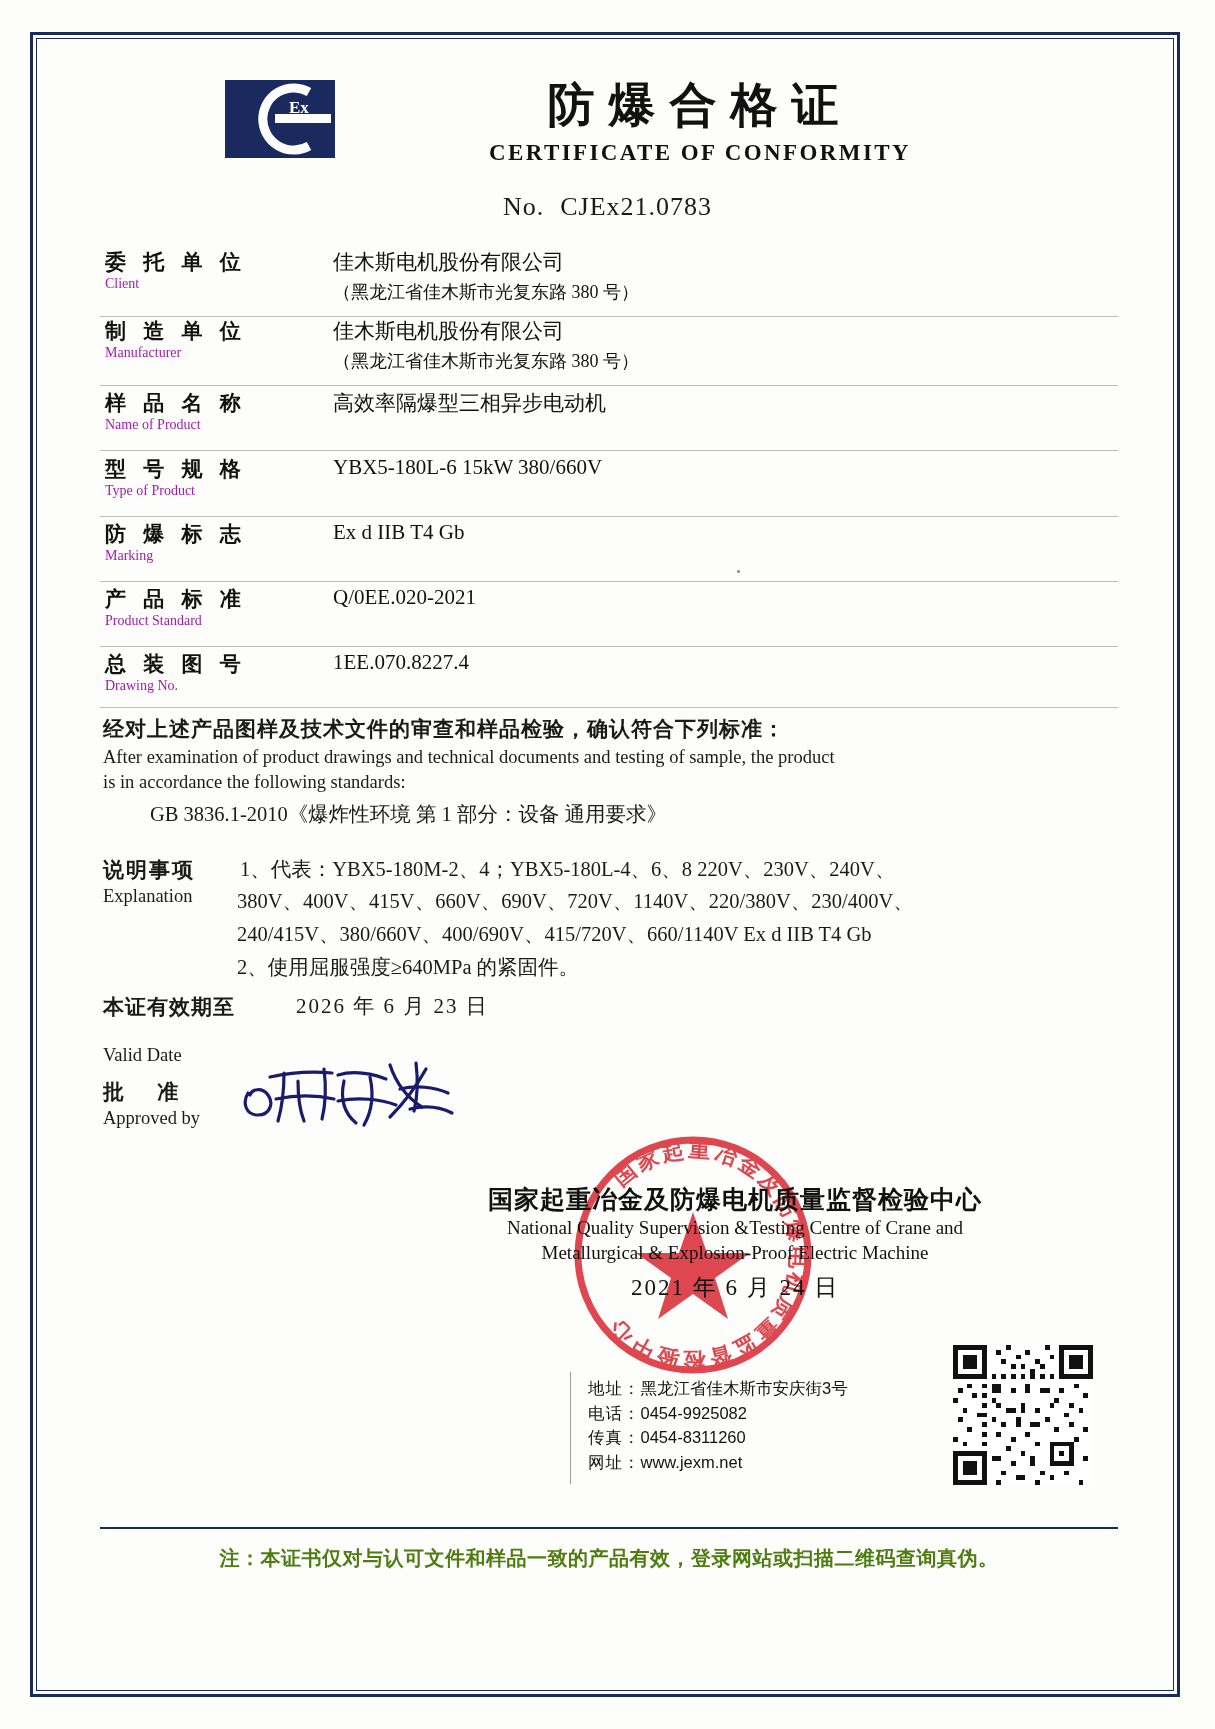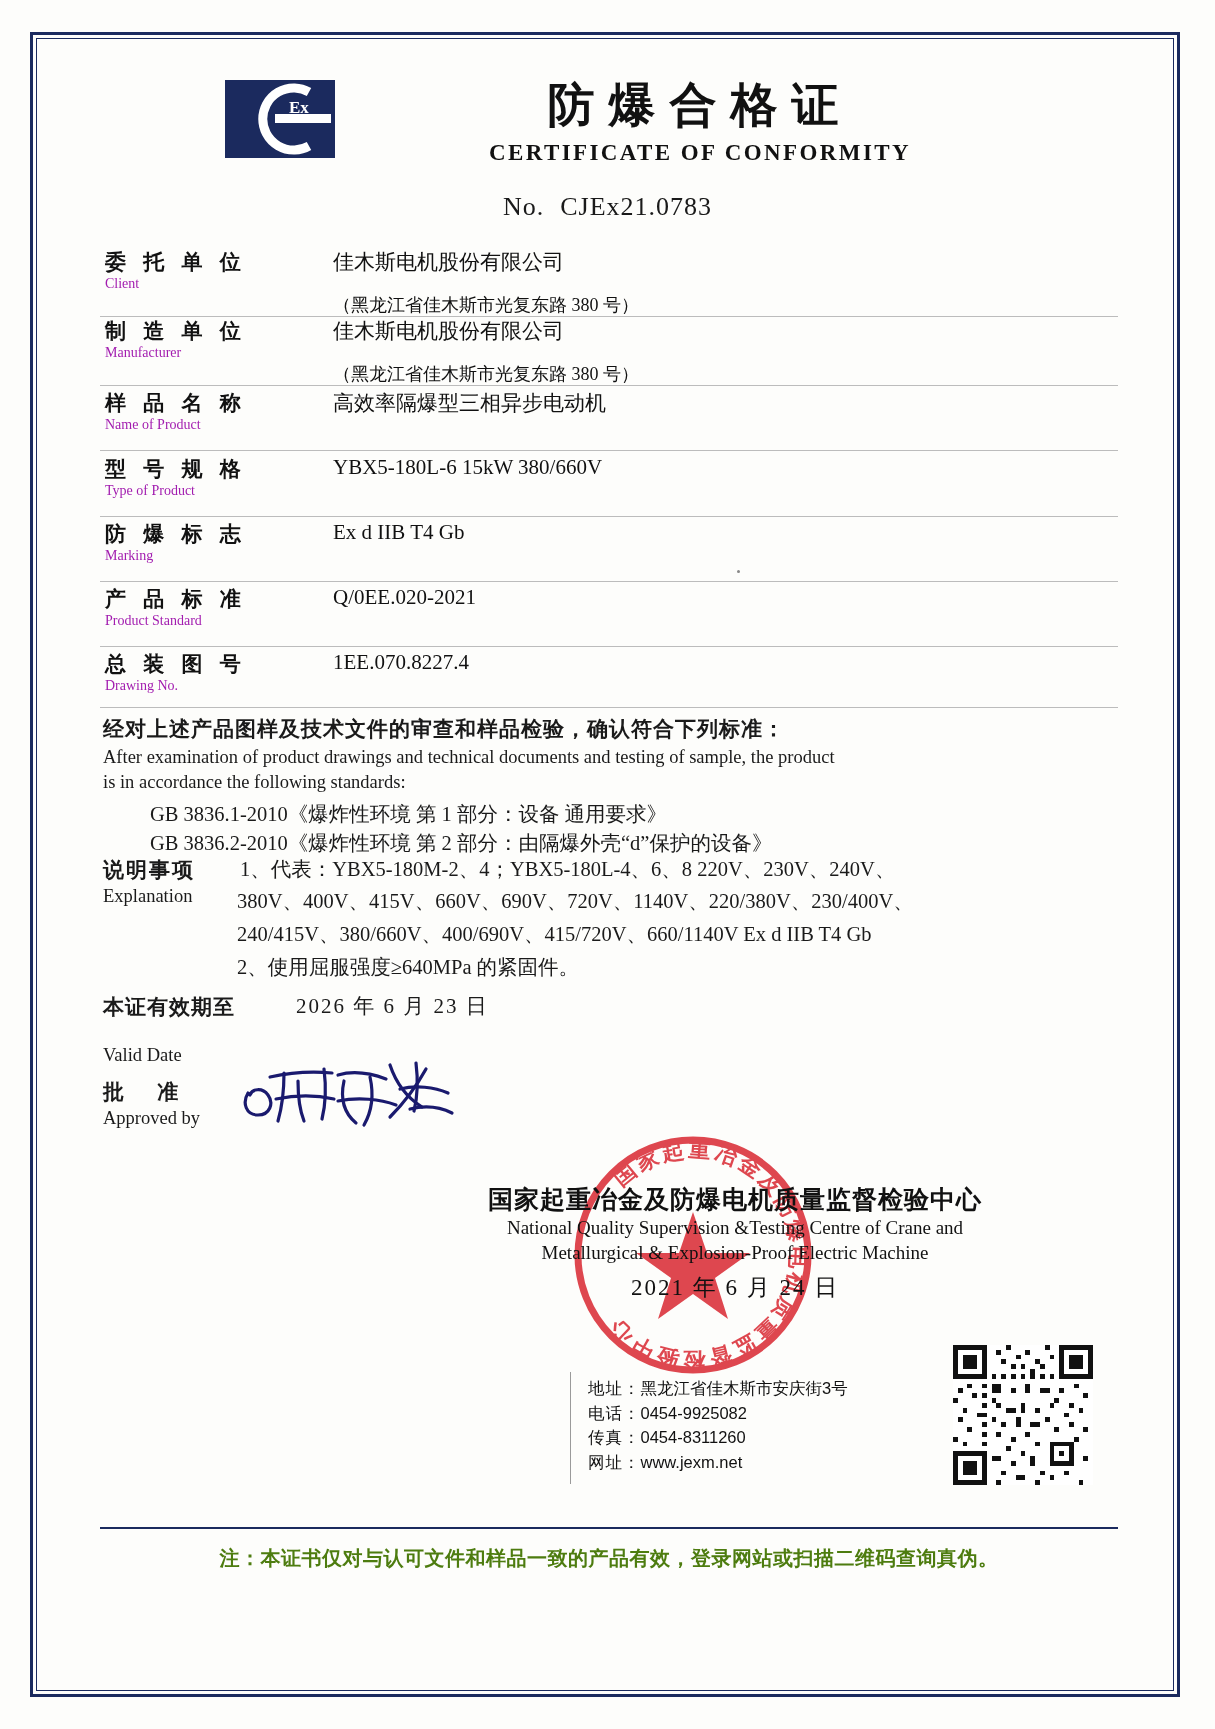--- a/index.html
+++ b/index.html
@@ -110,21 +110,20 @@
     left: 228px; top: 0;
     font-size: 21px;
     color: #111;
   }
   .f-value.cn { font-size: 21px; }
   .f-sub {
     position: absolute;
     left: 228px; top: 32px;
     font-size: 18px;
     color: #111;
-    margin-top: 13px;
   }
   .f-rule {
     position: absolute;
     left: 100px;
     width: 1018px;
     border-bottom: 1px solid #bcbcbc;
   }
 
   
   .stmt-cn {
@@ -420,21 +419,20 @@
     <div class="f-label-cn">总 装 图 号</div>
     <div class="f-label-en">Drawing No.</div>
     <div class="f-value">1EE.070.8227.4</div>
   </div>
   <div class="f-rule" style="top:707px"></div>
 
   <div class="stmt-cn">经对上述产品图样及技术文件的审查和样品检验，确认符合下列标准：</div>
   <div class="stmt-en1">After examination of product drawings and technical documents and testing of sample, the product</div>
   <div class="stmt-en2">is in accordance the following standards:</div>
   <div class="std1">GB 3836.1-2010《爆炸性环境   第 1 部分：设备   通用要求》</div>
-  <div class="std2">GB 3836.2-2010《爆炸性环境   第 2 部分：由隔爆外壳“d”保护的设备》</div>
 
   <div class="expl-cn">说明事项</div>
   <div class="expl-en">Explanation</div>
   <div class="expl-l1">1、代表：YBX5-180M-2、4；YBX5-180L-4、6、8    220V、230V、240V、</div>
   <div class="expl-l2">380V、400V、415V、660V、690V、720V、1140V、220/380V、230/400V、</div>
   <div class="expl-l3">240/415V、380/660V、400/690V、415/720V、660/1140V   Ex d IIB T4 Gb</div>
   <div class="expl-l4">2、使用屈服强度≥640MPa 的紧固件。</div>
 
   <div class="valid-cn">本证有效期至</div>
   <div class="valid-en">Valid Date</div>

